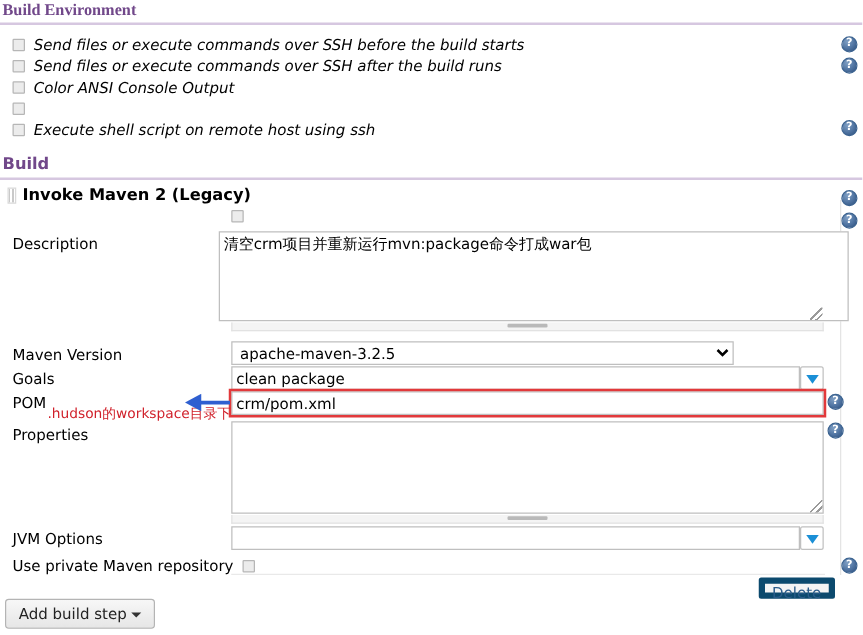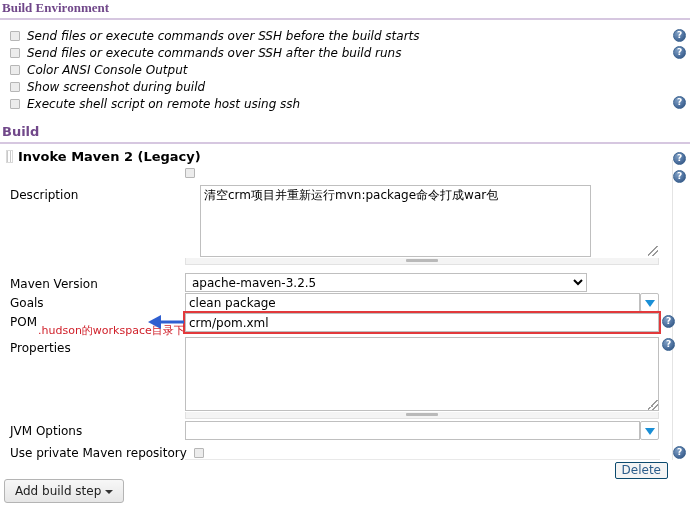--- a/index.html
+++ b/index.html
@@ -240,21 +240,21 @@
   }
   #delete-btn {
     right: 22px;
     top: 462px;
     height: 17px;
     line-height: 15px;
     padding: 0 6px;
     font-size: 12px;
     color: #2b5c8a;
     background: #f4f4f4;
-    border: 1px solid #0c4a6e;
+    border: 5px solid #0c4a6e;
     border-radius: 2px;
   }
   #add-build-step-btn {
     left: 4px;
     top: 479px;
     height: 24px;
     line-height: 22px;
     padding: 0 10px;
     font-size: 12px;
     color: #222;
@@ -301,21 +301,21 @@
 <div class="env-row" style="top:28px">
   <span class="cb"></span><span class="env-label">Send files or execute commands over SSH before the build starts</span>
 </div>
 <div class="env-row" style="top:45px">
   <span class="cb"></span><span class="env-label">Send files or execute commands over SSH after the build runs</span>
 </div>
 <div class="env-row" style="top:62px">
   <span class="cb"></span><span class="env-label">Color ANSI Console Output</span>
 </div>
 <div class="env-row" style="top:79px">
-  <span class="cb"></span><span class="env-label">Show screenshot during build</span>
+  <span class="cb"></span>
 </div>
 <div class="env-row" style="top:96px">
   <span class="cb"></span><span class="env-label">Execute shell script on remote host using ssh</span>
 </div>
 
 <div class="help-icon" style="left:673px; top:29px" title="Help for feature">?</div>
 <div class="help-icon" style="left:673px; top:46px" title="Help for feature">?</div>
 <div class="help-icon" style="left:673px; top:96px" title="Help for feature">?</div>
 
 <div class="section-header" id="sec-build">
@@ -328,21 +328,21 @@
 <div id="disable-row">
   <span class="cb"></span>
 </div>
 
 <div class="help-icon" style="left:673px; top:152px" title="Help for feature">?</div>
 <div class="help-icon" style="left:673px; top:170px" title="Help for feature">?</div>
 
 <div id="right-rule"></div>
 
 <div class="field-label" style="top:188px">Description</div>
-<textarea class="txt-input" id="description-textarea" style="left: 200px; top: 185px; width: 391px; height: 72px;">清空crm项目并重新运行mvn:package命令打成war包</textarea>
+<textarea class="txt-input" id="description-textarea" style="left: 175px; top: 185px; width: 504px; height: 72px;">清空crm项目并重新运行mvn:package命令打成war包</textarea>
 <div class="ta-corner" style="left:648px; top:246px"></div>
 <div class="resize-bar" style="left:185px; top:258px; width:474px;"></div>
 
 <div class="field-label" style="top:277px">Maven Version</div>
 <select class="txt-input" id="maven-version-select" style="left:185px; top:273px; width:402px; height:19px;">
   <option>apache-maven-3.2.5</option>
 </select>
 
 <div class="field-label" style="top:296px">Goals</div>
 <input class="txt-input" id="goals-input" type="text" style="left: 185px; top: 293px; width: 455px; height: 19px;" value="clean package">

